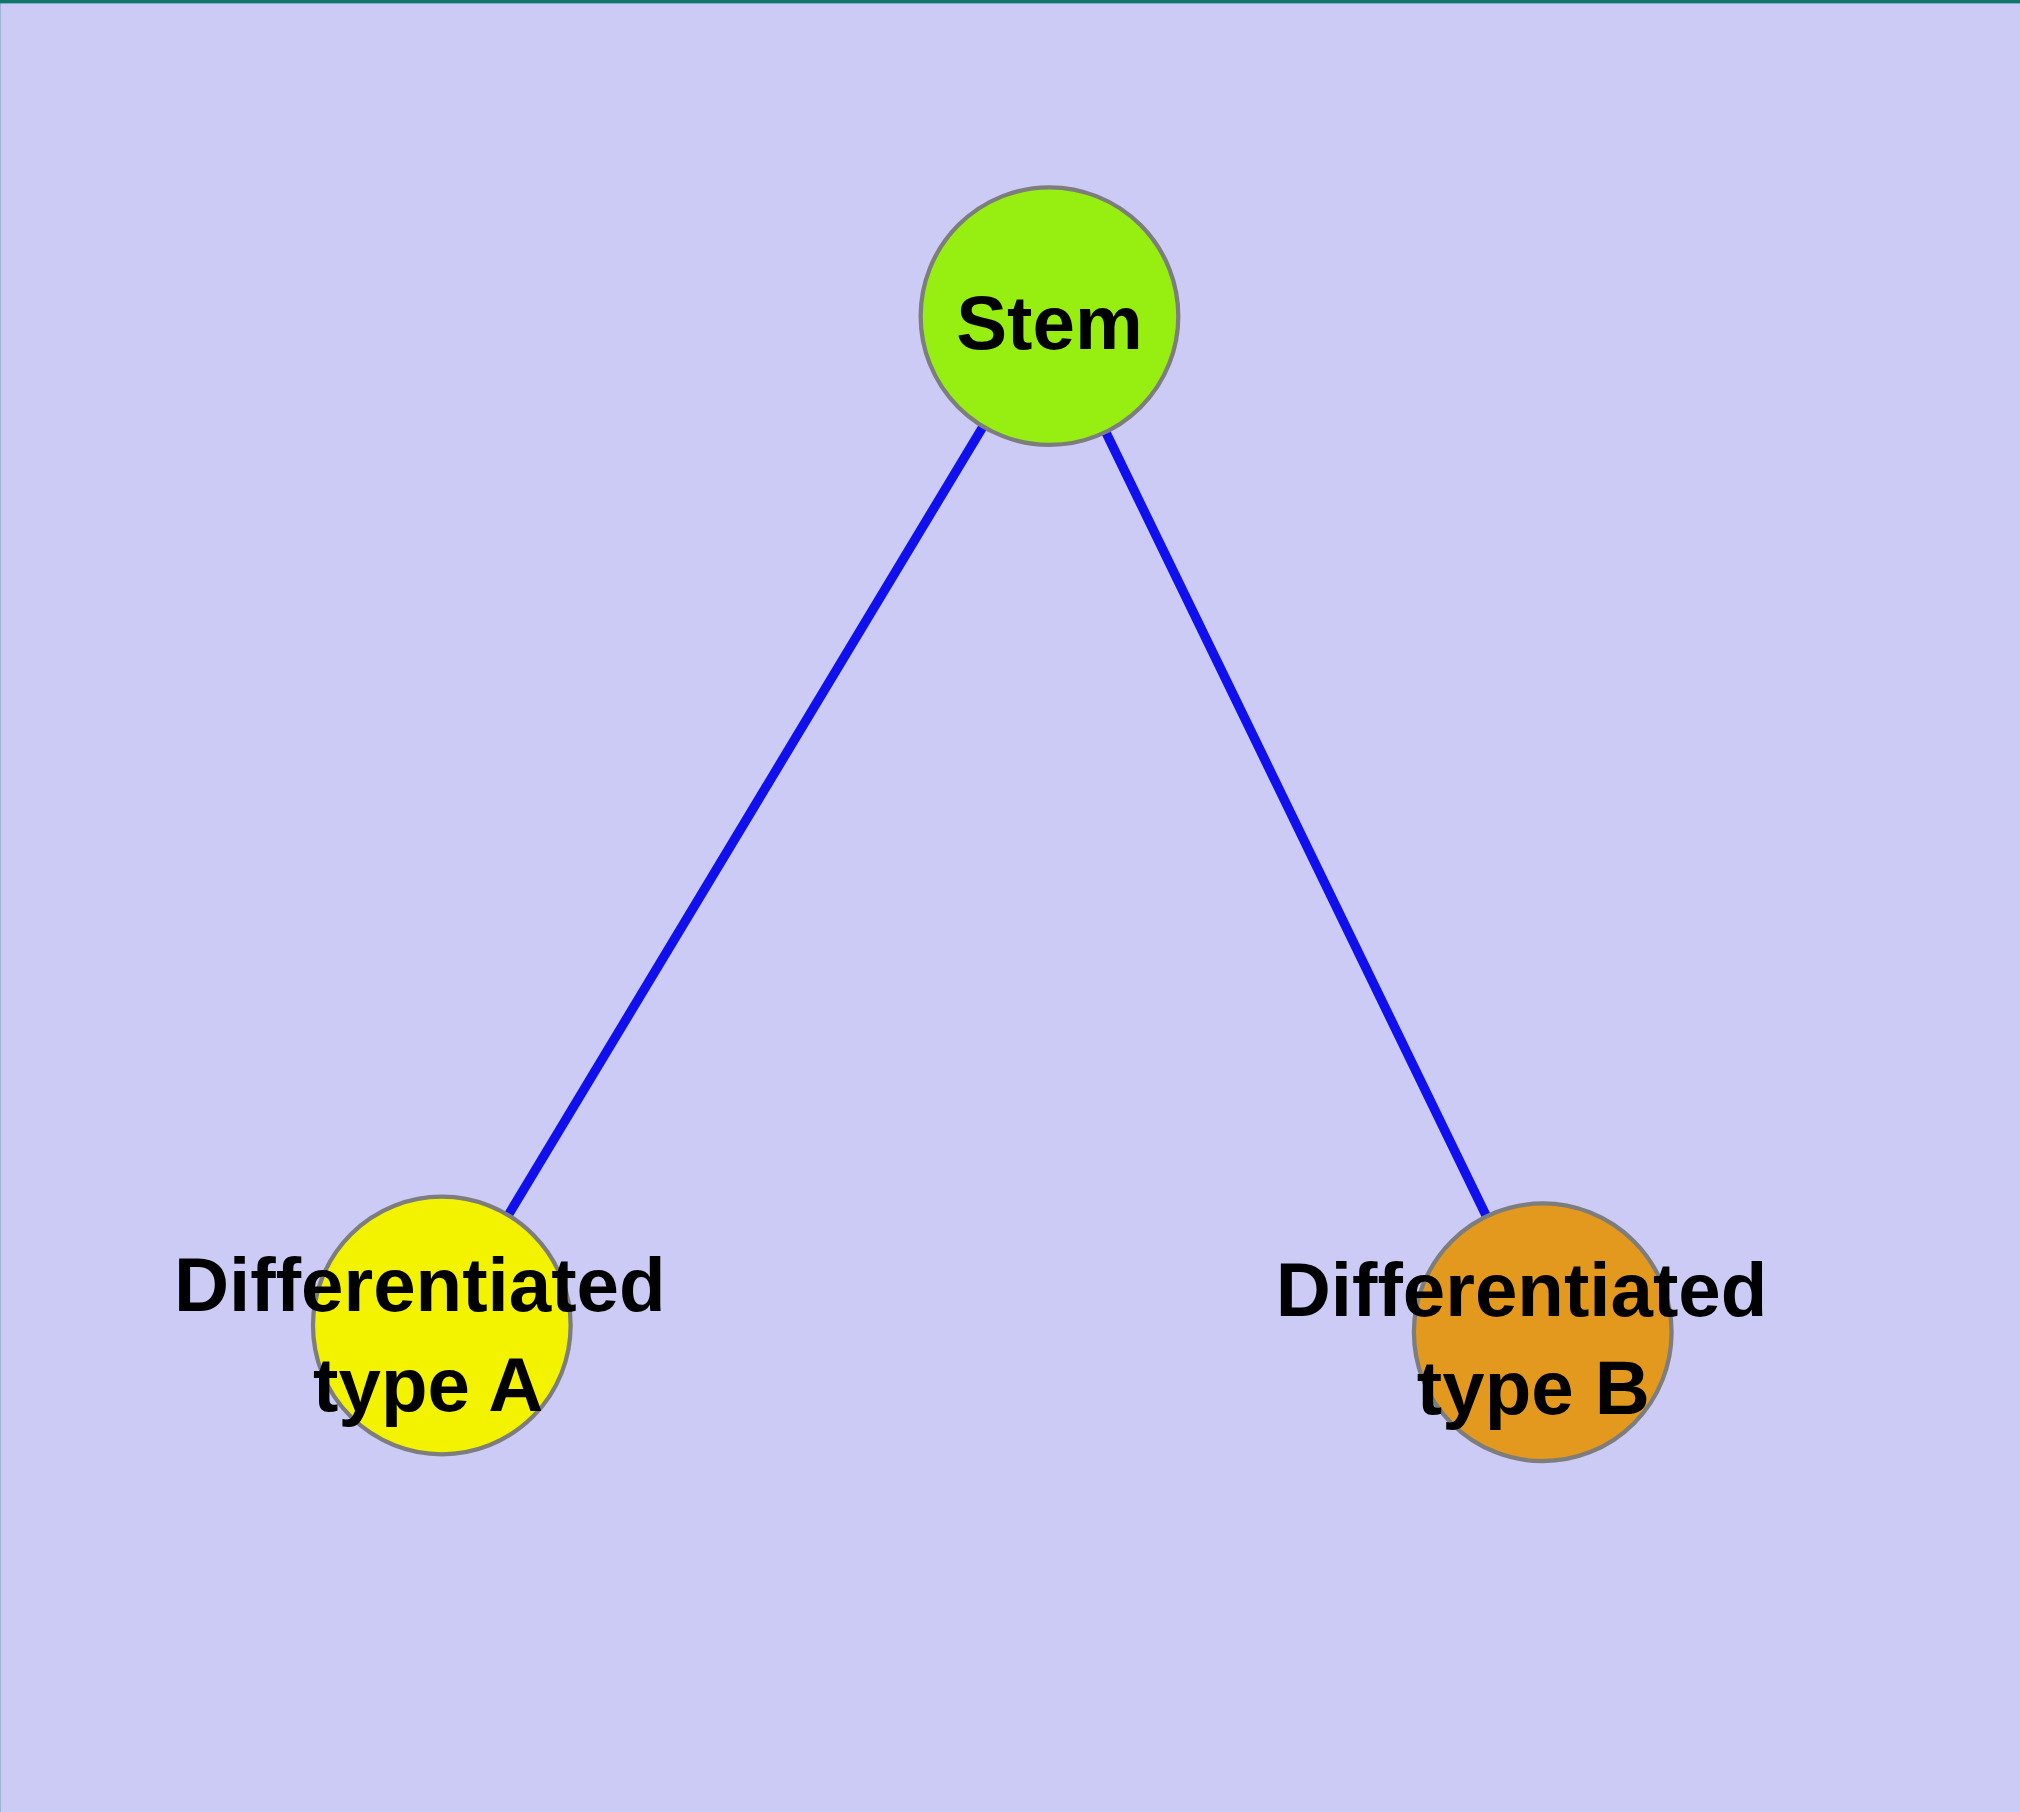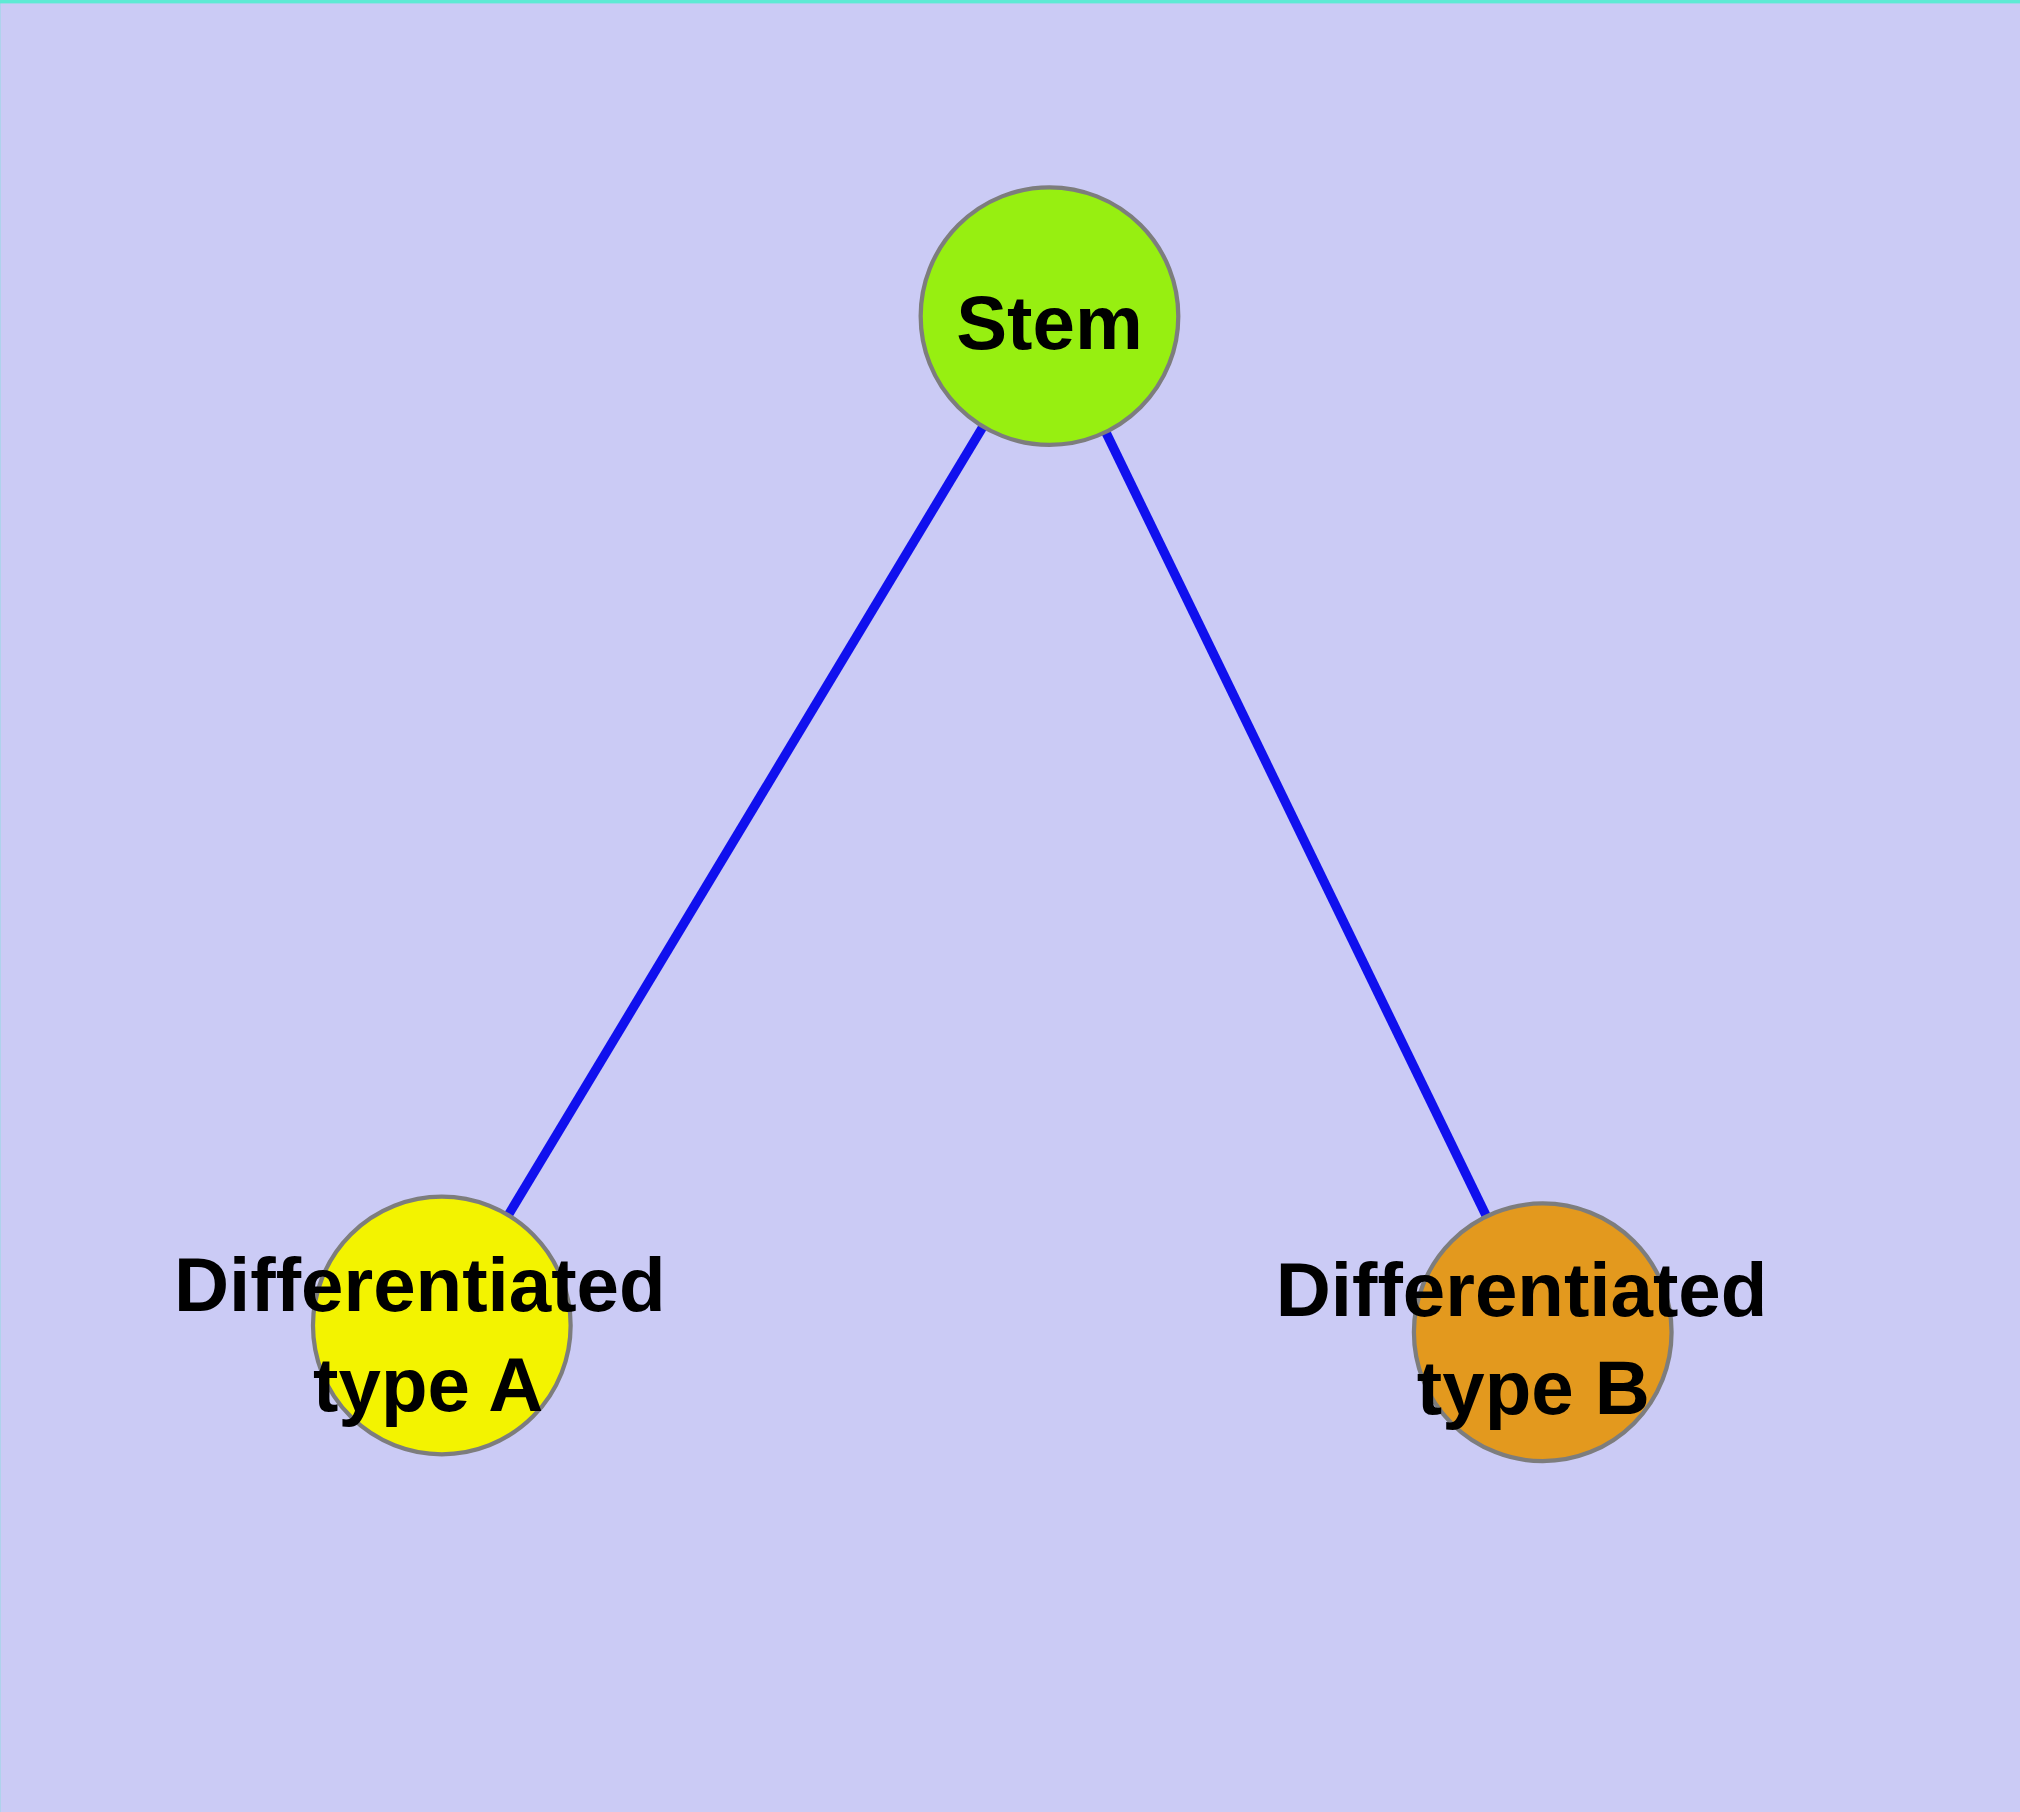--- a/index.html
+++ b/index.html
@@ -5,21 +5,21 @@
   html, body {
     margin: 0;
     padding: 0;
     background: #ffffff;
   }
   .canvas {
     position: relative;
     width: 2021px;
     height: 1812px;
     overflow: hidden;
-    background: #5eead4;
+    background: #0f766e;
   }
   .graph-svg {
     position: absolute;
     left: 0;
     top: 0;
     display: block;
   }
   .node-label {
     font-family: "Liberation Sans", sans-serif;
     font-weight: bold;

